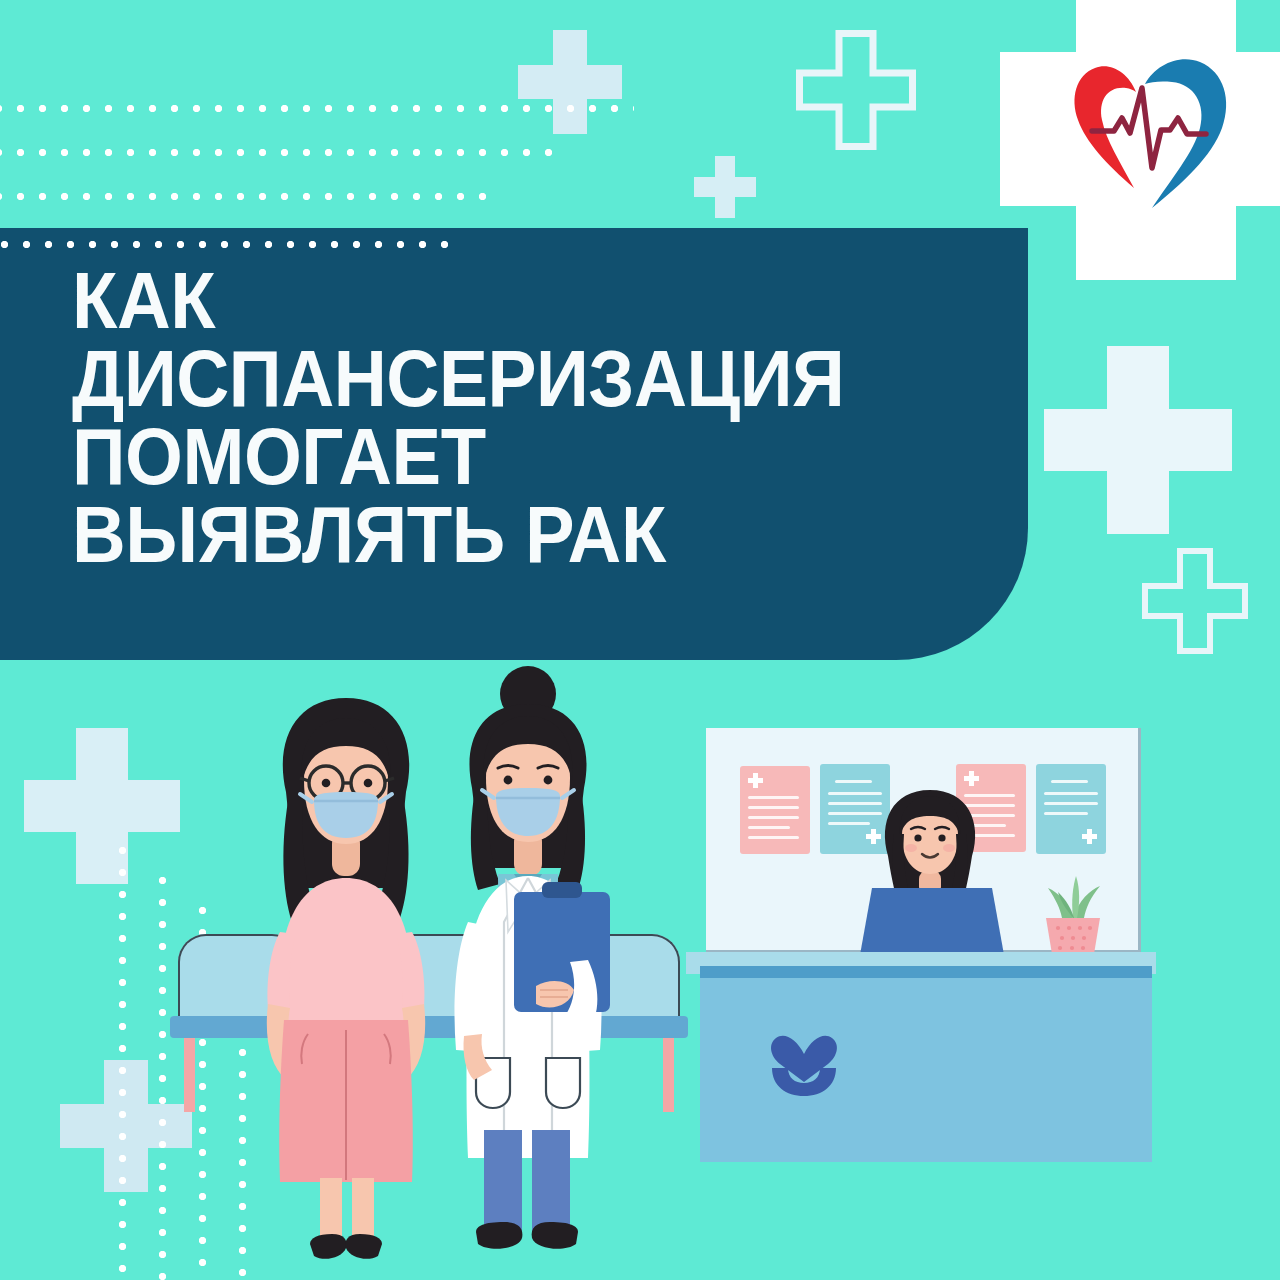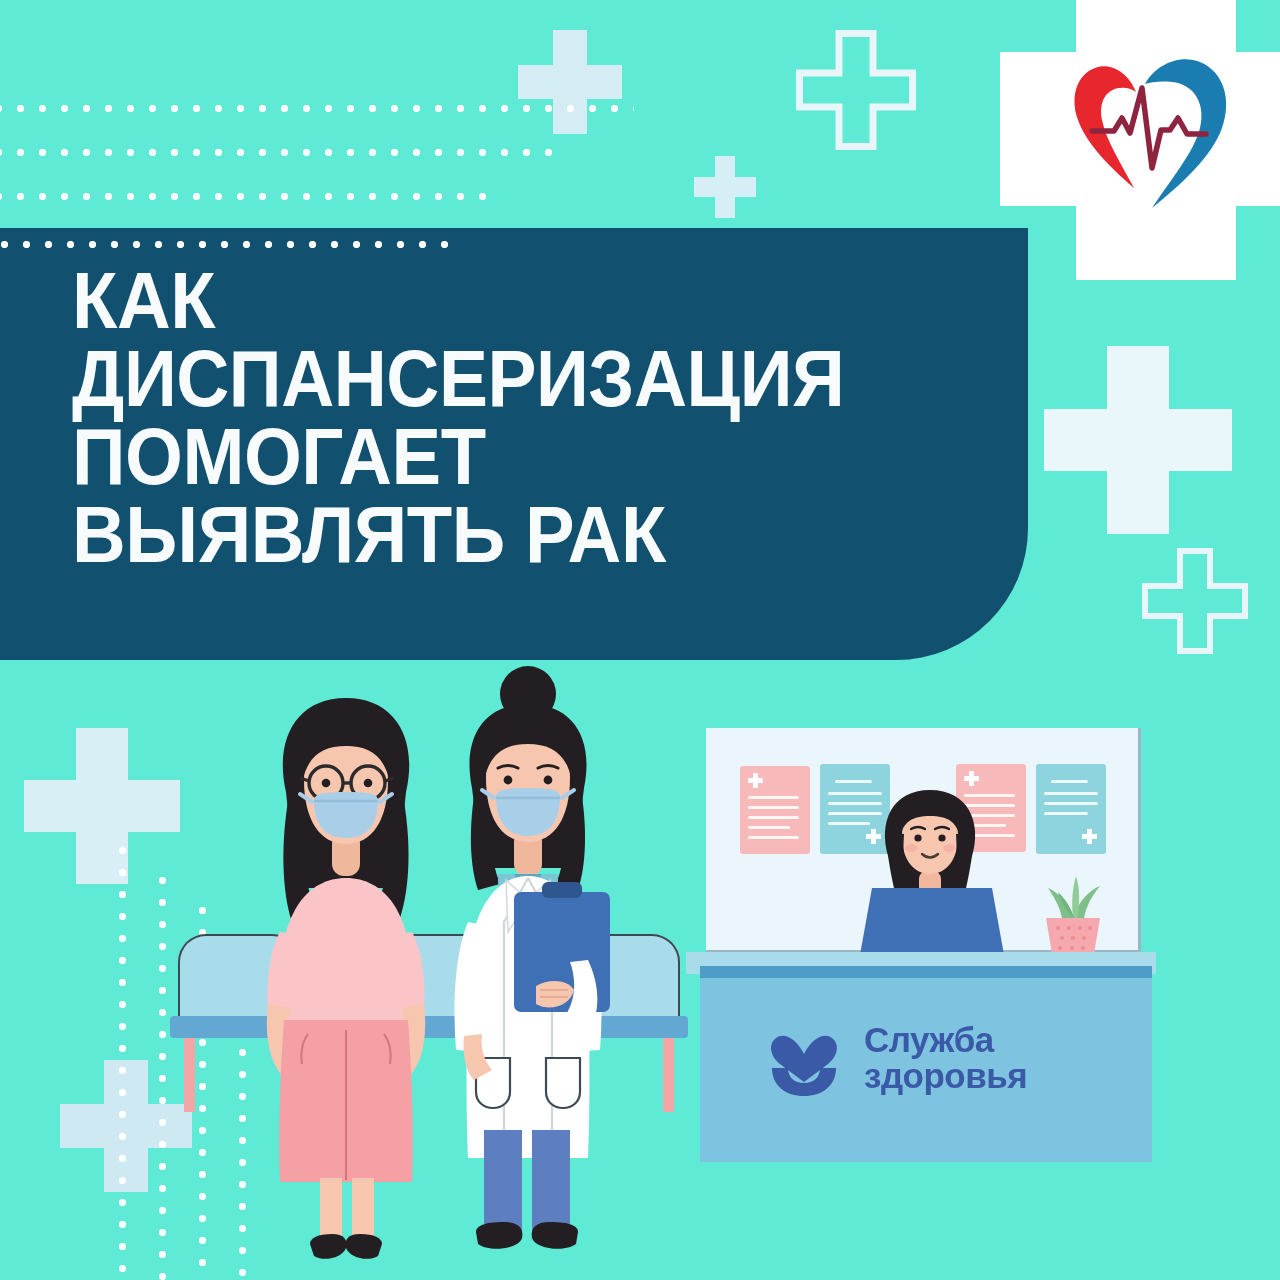--- a/index.html
+++ b/index.html
@@ -274,24 +274,20 @@
       <div class="edge"></div>
     </div>
 
     <div id="sz-logo">
       <div id="sz-mark">
         <svg viewBox="0 0 76 76">
           <path d="M38 34 C30 18 18 12 10 18 C2 24 4 36 14 44 L38 62 L62 44 C72 36 74 24 66 18 C58 12 46 18 38 34 Z" fill="#3a5aa8"></path>
           <path d="M6 48 C6 66 20 76 38 76 C56 76 70 66 70 48 L54 48 C54 58 47 63 38 63 C29 63 22 58 22 48 Z" fill="#3a5aa8"></path>
         </svg>
       </div>
-      <div id="sz-text">
-        <div>Служба</div>
-        <div>здоровья</div>
-      </div>
     </div>
 
     <div id="patient">
       <svg viewBox="0 0 200 598">
 
         <path d="M40 110 C28 58 50 16 100 16 C150 16 172 58 160 110
                  C156 150 152 178 146 206 L54 206 C48 178 44 150 40 110 Z" fill="#221e22"></path>
 
         <path d="M44 108 C34 160 36 210 46 240 L70 232 C58 200 54 156 58 108 Z" fill="#221e22"></path>
 

